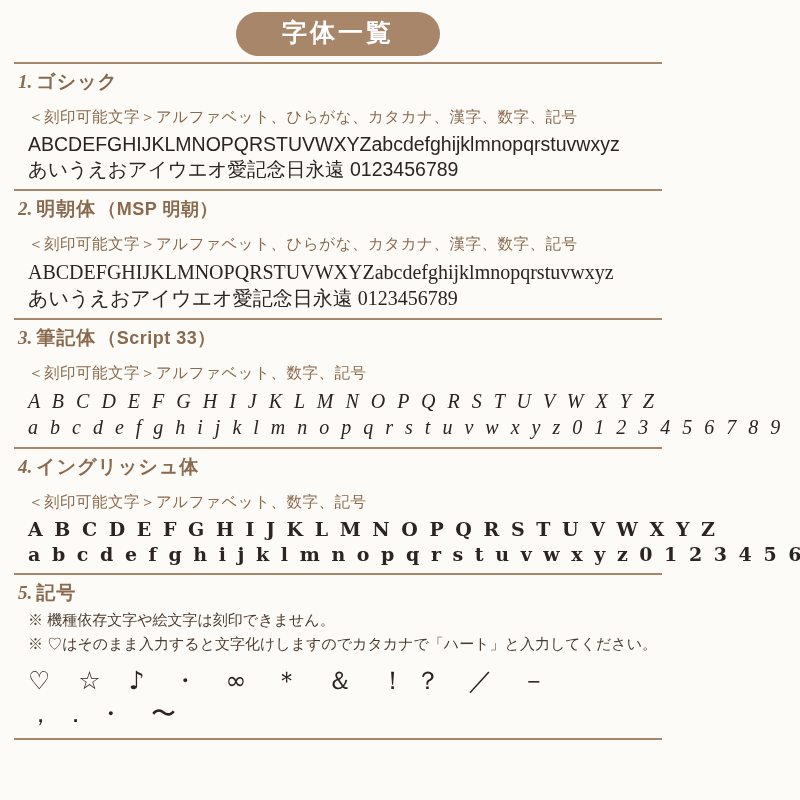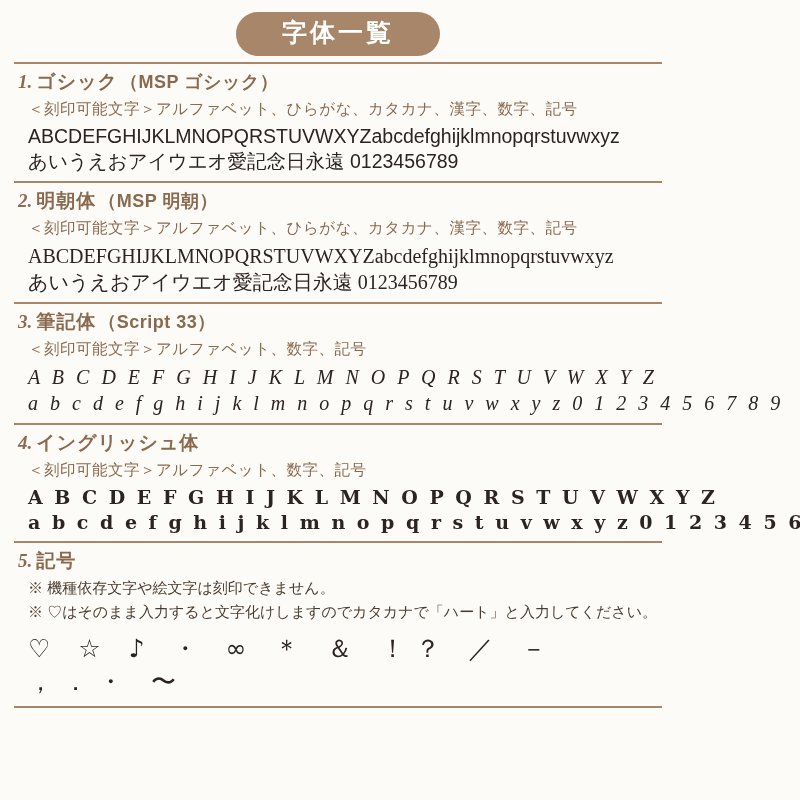--- a/index.html
+++ b/index.html
@@ -72,21 +72,21 @@
   }
   .sec-paren {
     font-size: 18px;
     letter-spacing: 0.5px;
   }
 
   .note {
     color: #8a6a4e;
     font-size: 15.5px;
     padding-left: 14px;
-    margin: 4px 0 4px 0;
+    margin: 12px 0 4px 0;
     letter-spacing: 0.5px;
   }
 
   .glyphs {
     padding-left: 14px;
     color: #2b2420;
     line-height: 1.32;
   }
   .glyph-line {
     white-space: nowrap;
@@ -137,21 +137,20 @@
 <div class="page">
 
   <div class="title-wrap">
     <div class="title-pill">字体一覧</div>
   </div>
 
   <div class="section">
     <div class="sec-head">
       <span class="sec-num">1.</span>
       <span class="sec-name">ゴシック</span>
-      <span class="sec-paren">（MSP ゴシック）</span>
     </div>
     <div class="note">＜刻印可能文字＞アルファベット、ひらがな、カタカナ、漢字、数字、記号</div>
     <div class="glyphs f-block">
       <div class="glyph-line">ABCDEFGHIJKLMNOPQRSTUVWXYZabcdefghijklmnopqrstuvwxyz</div>
       <div class="glyph-line">あいうえおアイウエオ愛記念日永遠 0123456789</div>
     </div>
   </div>
 
   <div class="section">
     <div class="sec-head">

